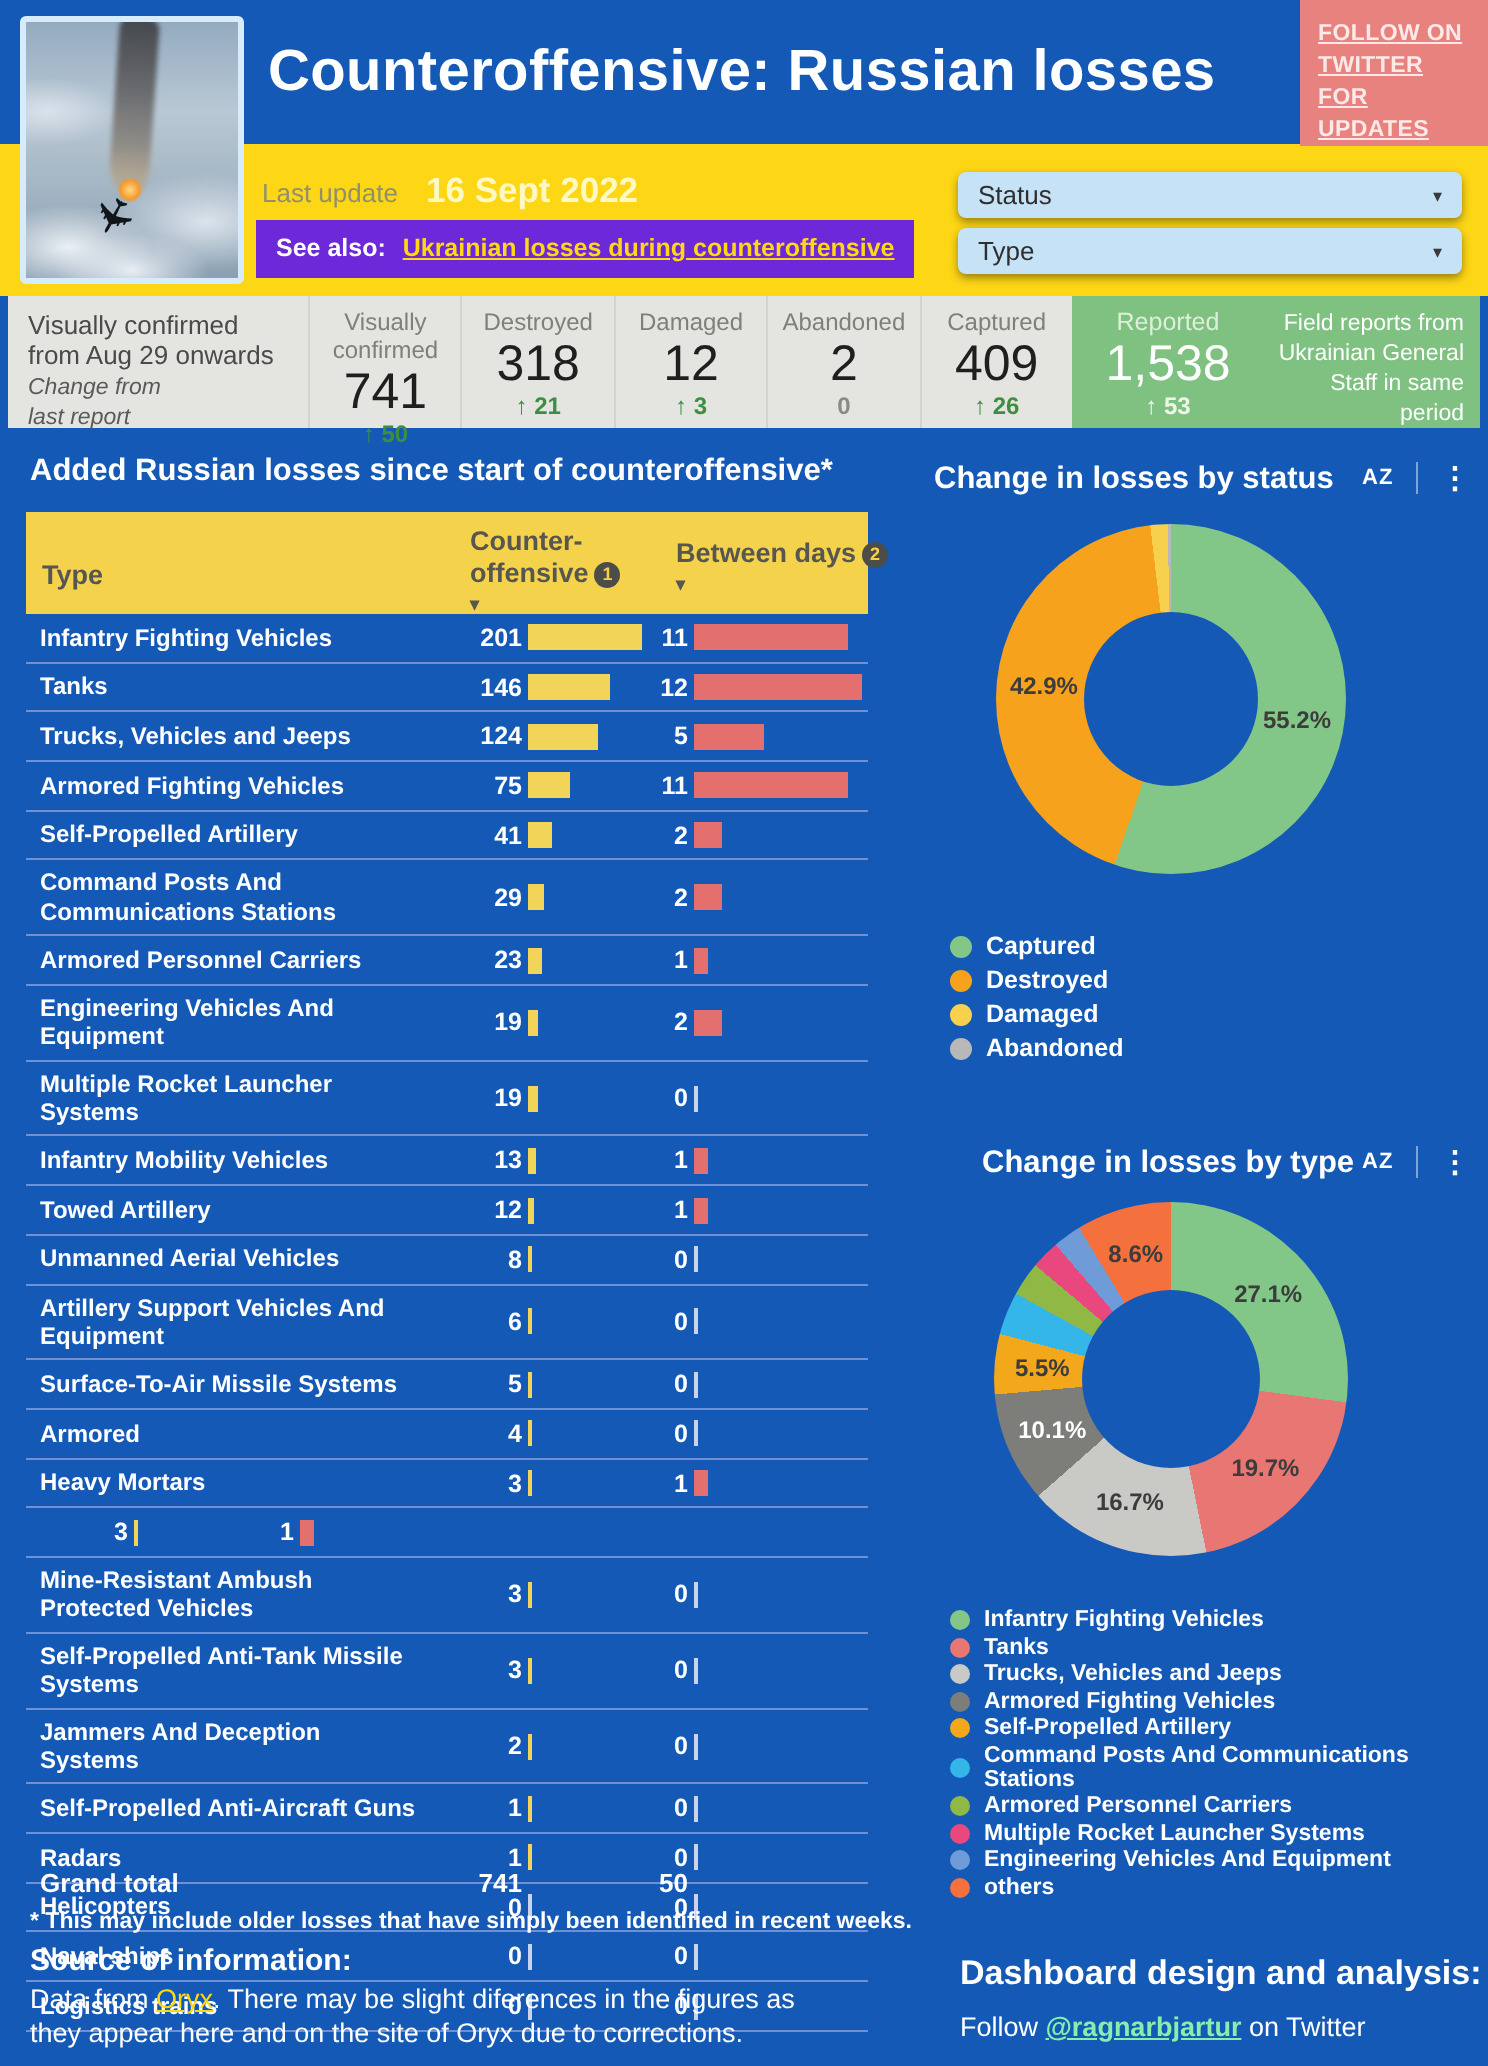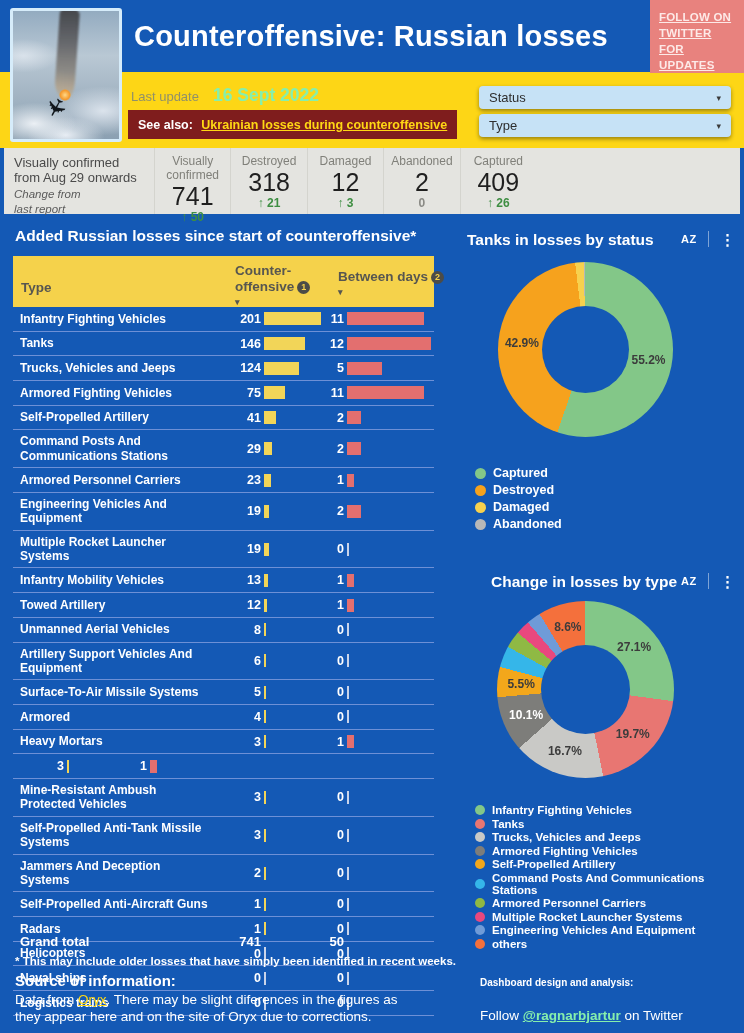--- a/index.html
+++ b/index.html
@@ -25,22 +25,22 @@
      background:radial-gradient(circle,#ffd888 0%,#f59a2c 55%,rgba(245,154,44,0) 75%);}
   .jet{position:absolute;left:32px;top:84px;font-size:25px;color:#10151a;
        transform:rotate(118deg);line-height:1;}
   .main-title{position:absolute;left:134px;top:20px;width:505px;font-size:29px;font-weight:700;
               color:#ffffff;letter-spacing:.2px;}
   .follow-box{position:absolute;left:650px;top:0;width:94px;height:73px;background:#e8827e;
               padding:10px 9px;z-index:4;}
   .follow-box a{font-size:11.5px;font-weight:700;color:#fde9e7;text-decoration:underline;
                 line-height:1.38;display:block;letter-spacing:.2px;}
   .last-update-label{position:absolute;left:131px;top:89px;font-size:13px;color:#90906a;font-weight:500;}
-  .last-update-value{position:absolute;left:213px;top:85px;font-size:17.5px;color:#86efac;font-weight:600;}
-  .see-also{position:absolute;left:128px;top:110px;background:#7f1d1d;padding:5px 10px 6px;
+  .last-update-value{position:absolute;left:213px;top:85px;font-size:17.5px;color:#fef9c3;font-weight:600;}
+  .see-also{position:absolute;left:128px;top:110px;background:#6d28d9;padding:5px 10px 6px;
             white-space:nowrap;text-align:center;}
   .see-also .lbl{font-size:12.5px;font-weight:700;color:#ffffff;}
   .see-also a{font-size:12.5px;font-weight:700;color:#ffd814;text-decoration:underline;margin-left:4px;}
   .dropdown{position:absolute;left:479px;width:252px;height:23px;background:#c6e2f6;border-radius:4px;
             box-shadow:0 2px 4px rgba(0,0,0,.4);display:flex;align-items:center;
             justify-content:space-between;padding:0 10px;cursor:pointer;}
   .dropdown .dd-label{font-size:13px;color:#2e2e2e;}
   .dropdown .dd-caret{font-size:9px;color:#3a3a3a;}
   #dd-status{top:86px;} #dd-type{top:114px;}
   
@@ -110,21 +110,21 @@
   .leg-item{display:flex;align-items:center;}
   #legend-status .leg-item{margin-bottom:3px;}
   #legend-type .leg-item{margin-bottom:1.5px;}
   .leg-dot{border-radius:50%;flex:0 0 auto;margin-right:7px;}
   #legend-status .leg-dot{width:11px;height:11px;}
   #legend-type .leg-dot{width:10px;height:10px;}
   #legend-status .leg-text{font-size:12.5px;font-weight:600;color:#fff;}
   #legend-type .leg-text{font-size:11.5px;font-weight:700;color:#fff;}
   
   .footer-right{position:absolute;left:480px;top:977px;color:#fff;}
-  .fr-head{font-size:10px;font-weight:700;margin-bottom:19px;}
+  .fr-head{font-size:17px;font-weight:700;margin-bottom:8px;}
   .fr-line{font-size:13.5px;line-height:1.3;}
   .footer-right a{color:#86efac;text-decoration:underline;font-weight:600;}
   .is-flag{display:inline-block;width:21px;height:14px;vertical-align:-2px;margin-left:5px;
      background-color:#0b4da2;
      background-image:linear-gradient(#d72828,#d72828),linear-gradient(#d72828,#d72828),
                       linear-gradient(#fff,#fff),linear-gradient(#fff,#fff);
      background-size:3px 100%,100% 3px,7px 100%,100% 7px;
      background-position:6px 0,0 5.5px,4px 0,0 3.5px;
      background-repeat:no-repeat;}
 </style>
@@ -192,20 +192,28 @@
           <div class="s-label">Abandoned</div>
           <div class="s-value">2</div>
           <div class="s-change none">0</div>
         </div>
         <div class="stat-col">
           <div class="s-label">Captured</div>
           <div class="s-value">409</div>
           <div class="s-change">↑ 26</div>
         </div>
       </div>
+    <div class="reported-box">
+      <div class="rep-col">
+        <div class="s-label">Reported</div>
+        <div class="s-value">1,538</div>
+        <div class="s-change"><span>↑</span> <span>53</span></div>
+      </div>
+      <div class="field-text">Field reports from Ukrainian General Staff in same period</div>
+    </div>
   </div>
 
   <div class="section-title">Added Russian losses since start of counteroffensive*</div>
 
   <div class="thead">
     <div class="th-type">Type</div>
     <div class="th-counter">
       <span>Counter-</span><br>
       <span>offensive</span><span class="info-badge">1</span>
       <span class="sort-caret">▾</span>
@@ -500,21 +508,21 @@
   </div>
 
   <div class="footnote">* This may include older losses that have simply been identified in recent weeks.</div>
 
   <div class="source">
     <div class="src-head">Source of information:</div>
     <div class="src-line"><span>Data from </span><a href="#">Oryx</a><span>. There may be slight diferences in the figures as</span></div>
     <div class="src-line">they appear here and on the site of Oryx due to corrections.</div>
   </div>
 
-  <div class="chart-title" id="title-status">Tanks in losses by status</div>
+  <div class="chart-title" id="title-status">Change in losses by status</div>
   <div class="chart-icons" id="icons-status">
     <span class="az-icon">AZ</span>
     <span class="icon-divider"></span>
     <span class="kebab-icon">⋮</span>
   </div>
   <div class="donut" id="donut-status" style="background: conic-gradient(rgb(131, 199, 136) 0%, rgb(131, 199, 136) 55.2%, rgb(246, 162, 29) 55.2%, rgb(246, 162, 29) 98.1%, rgb(247, 209, 78) 98.1%, rgb(247, 209, 78) 99.7%, rgb(184, 184, 184) 99.7%, rgb(184, 184, 184) 100%);">
       <span class="pct-label" style="left: 150.525px; top: 97.8884px;">55.2%</span>
       <span class="pct-label" style="left: 23.968px; top: 80.8898px;">42.9%</span>
     </div>
   <div class="legend" id="legend-status">

